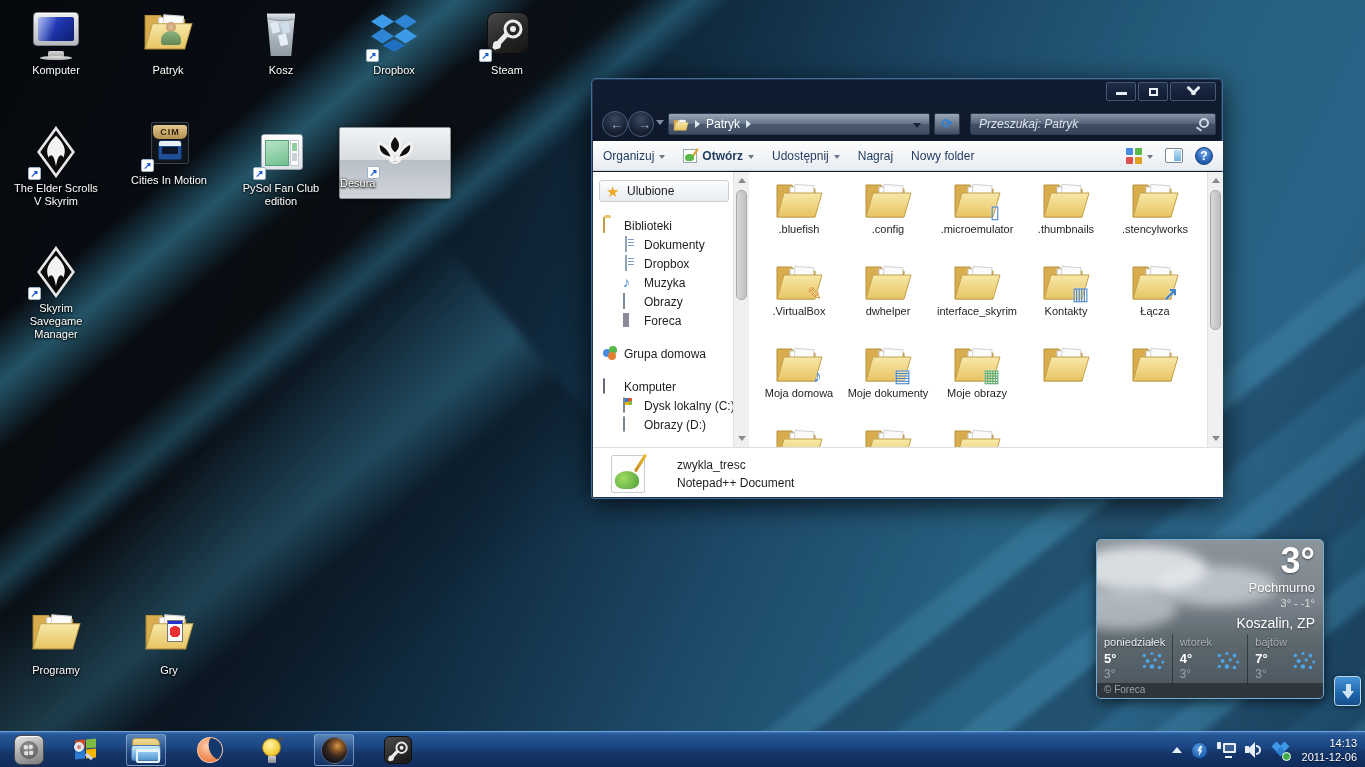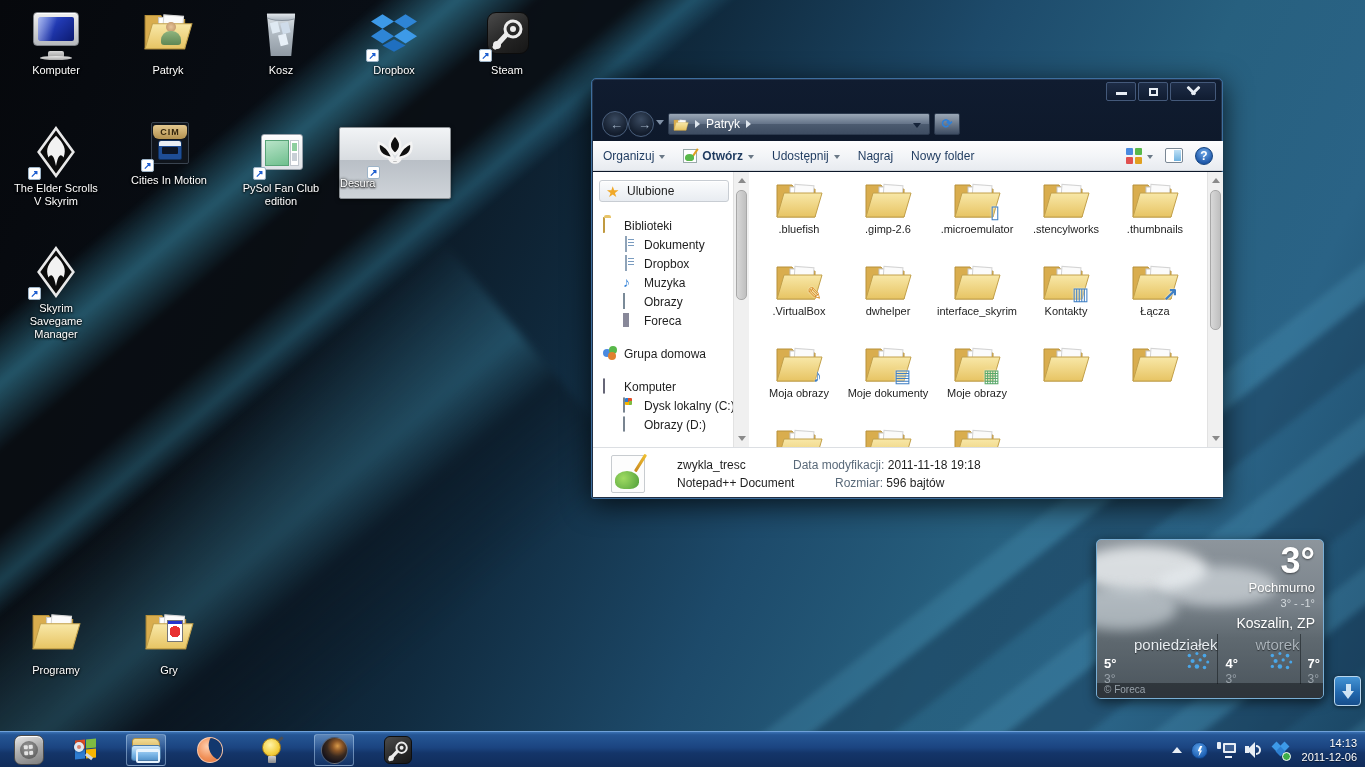--- a/index.html
+++ b/index.html
@@ -178,21 +178,21 @@
   .gc2 { left:60px; top:26px; width:120px; height:40px; background:rgba(235,240,244,.55); }
   .gc3 { left:-30px; top:46px; width:110px; height:44px; background:rgba(210,218,224,.6); }
   .gtop { position:absolute; right:8px; top:2px; text-align:right; }
   .gtemp { font-size:36px; font-weight:bold; line-height:38px; text-shadow:0 1px 2px rgba(0,0,0,.5); }
   .gcond { font-size:13px; margin-top:0px; text-shadow:0 1px 2px rgba(0,0,0,.5); }
   .grange { font-size:11px; color:#d4dade; margin-top:2px; }
   .gloc { font-size:14px; margin-top:6px; text-shadow:0 1px 2px rgba(0,0,0,.4); }
   .gdays { position:absolute; left:0; right:0; top:94px; height:50px; display:flex; }
   .gday { flex:1; padding:2px 0 0 7px; position:relative; }
   .gday + .gday { border-left:1px solid rgba(20,25,30,.55); }
-  .gday .dn { font-size:15px; color:#e8edf1; text-shadow:0 1px 1px rgba(0,0,0,.5);margin-left:30px; }
+  .gday .dn { font-size:11px; color:#e8edf1; text-shadow:0 1px 1px rgba(0,0,0,.5); }
   .gday.dim .dn { color:#aab3ba; }
   .gday .hi { font-size:13px; font-weight:bold; margin-top:3px; }
   .gday .lo { font-size:12px; color:#9aa3ab; margin-top:1px; }
   .gday svg { position:absolute; right:6px; top:16px; }
   .gfoot { position:absolute; left:0; right:0; bottom:0; height:15px; background:rgba(10,14,18,.45); font-size:10px; color:#98a2aa; padding:1px 0 0 7px; }
 
   .gadget-btn { position:absolute; left:1334px; top:676px; width:27px; height:30px; border-radius:4px; border:1px solid #b8d6ee;
      background:linear-gradient(180deg,#4494d4 0%,#2268ae 55%,#174e8c 100%); box-shadow:0 1px 4px rgba(0,0,0,.5); }
   .gadget-btn .dar { position:absolute; left:7px; top:7px; width:13px; height:16px; }
   .gadget-btn .dar:before { content:""; position:absolute; left:4px; top:0; width:5px; height:8px; background:#cfe4f5; }
@@ -462,20 +462,24 @@
             <use href="#sym-folder"></use>
           </svg>
         <div class="crumb-seg">
           <span class="tri-r"></span>
           <span>Patryk</span>
           <span class="tri-r"></span>
         </div>
         <span class="crumb-dd"></span>
       </div>
       <div class="refreshbtn">⟳</div>
+      <div class="searchbox">
+        <input type="text" placeholder="Przeszukaj: Patryk" style="">
+        <span class="mag"></span>
+      </div>
     </div>
 
     <div class="toolbar">
       <div class="titem">
         <span>Organizuj</span>
           <span class="tdd"></span>
       </div>
       <div class="titem">
         <span class="npp-mini"></span>
         <span style="font-weight:bold">Otwórz</span>
@@ -568,39 +572,39 @@
         <div class="cell">
           <div class="ficon"><svg width="50" height="42">
                 <use href="#sym-folder"></use>
               </svg><span class="fovr"></span></div>
           <div class="flabel">.bluefish</div>
         </div>
         <div class="cell">
           <div class="ficon"><svg width="50" height="42">
                 <use href="#sym-folder"></use>
               </svg><span class="fovr"></span></div>
-          <div class="flabel">.gimp-2.6</div>
+          <div class="flabel">.config</div>
         </div>
         <div class="cell">
           <div class="ficon"><svg width="50" height="42">
                 <use href="#sym-folder"></use>
               </svg><span class="fovr big">▯</span></div>
           <div class="flabel">.microemulator</div>
         </div>
         <div class="cell">
           <div class="ficon"><svg width="50" height="42">
                 <use href="#sym-folder"></use>
               </svg><span class="fovr"></span></div>
+          <div class="flabel">.thumbnails</div>
+        </div>
+        <div class="cell">
+          <div class="ficon"><svg width="50" height="42">
+                <use href="#sym-folder"></use>
+              </svg><span class="fovr"></span></div>
           <div class="flabel">.stencylworks</div>
-        </div>
-        <div class="cell">
-          <div class="ficon"><svg width="50" height="42">
-                <use href="#sym-folder"></use>
-              </svg><span class="fovr"></span></div>
-          <div class="flabel">.thumbnails</div>
         </div>
         <div class="cell">
           <div class="ficon"><svg width="50" height="42">
                 <use href="#sym-folder"></use>
               </svg><span class="fovr big" style="color:#d98a20">✎</span></div>
           <div class="flabel">.VirtualBox</div>
         </div>
         <div class="cell">
           <div class="ficon"><svg width="50" height="42">
                 <use href="#sym-folder"></use>
@@ -622,21 +626,21 @@
         <div class="cell">
           <div class="ficon"><svg width="50" height="42">
                 <use href="#sym-folder"></use>
               </svg><span class="fovr big" style="font-weight:bold">↗</span></div>
           <div class="flabel">Łącza</div>
         </div>
         <div class="cell">
           <div class="ficon"><svg width="50" height="42">
                 <use href="#sym-folder"></use>
               </svg><span class="fovr big">♪</span></div>
-          <div class="flabel">Moja obrazy</div>
+          <div class="flabel">Moja domowa</div>
         </div>
         <div class="cell">
           <div class="ficon"><svg width="50" height="42">
                 <use href="#sym-folder"></use>
               </svg><span class="fovr big">▤</span></div>
           <div class="flabel">Moje dokumenty</div>
         </div>
         <div class="cell">
           <div class="ficon"><svg width="50" height="42">
                 <use href="#sym-folder"></use>
@@ -676,26 +680,20 @@
         <div class="thumb"></div>
         <span class="dn"></span>
       </div>
     </div>
 
     <div class="details">
       <div class="dp-ico"></div>
       <div class="dp-col1">
         <div>zwykla_tresc</div>
         <div>Notepad++ Document</div>
-      </div>
-      <div class="dp-col2">
-        <div><span class="lab">Data modyfikacji:</span>
-             <span>2011-11-18 19:18</span></div>
-        <div style="padding-left:42px"><span class="lab">Rozmiar:</span>
-             <span>596 bajtów</span></div>
       </div>
     </div>
   </div>
 
   <div class="gadget">
     <div class="gcloud gc1"></div>
     <div class="gcloud gc2"></div>
     <div class="gcloud gc3"></div>
     <div class="gtop">
       <div class="gtemp">3°</div>

